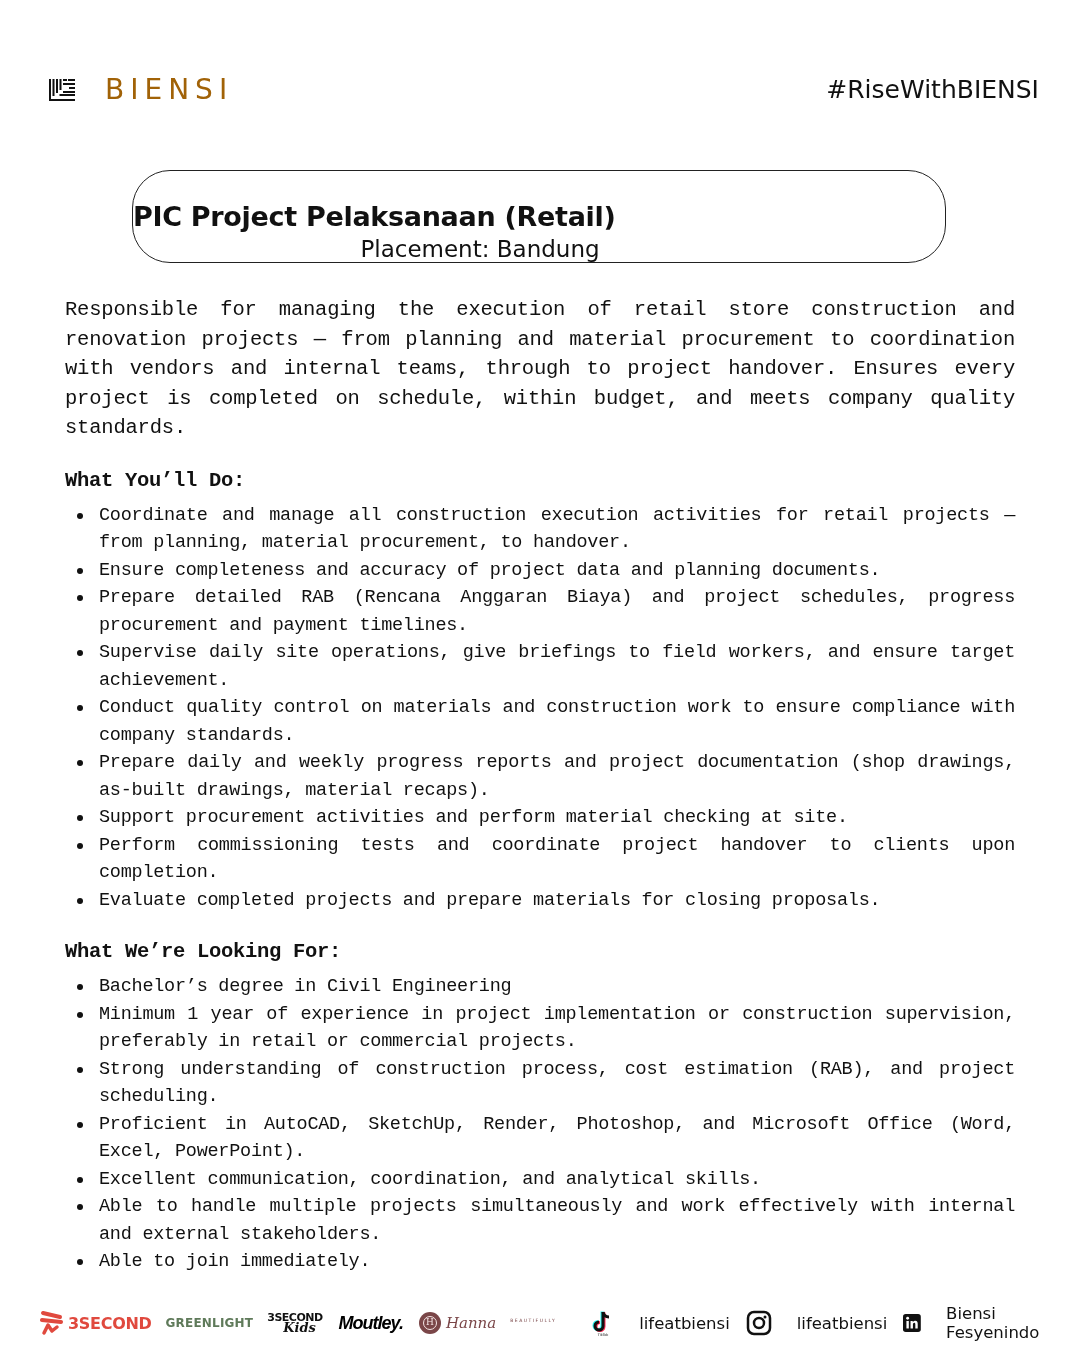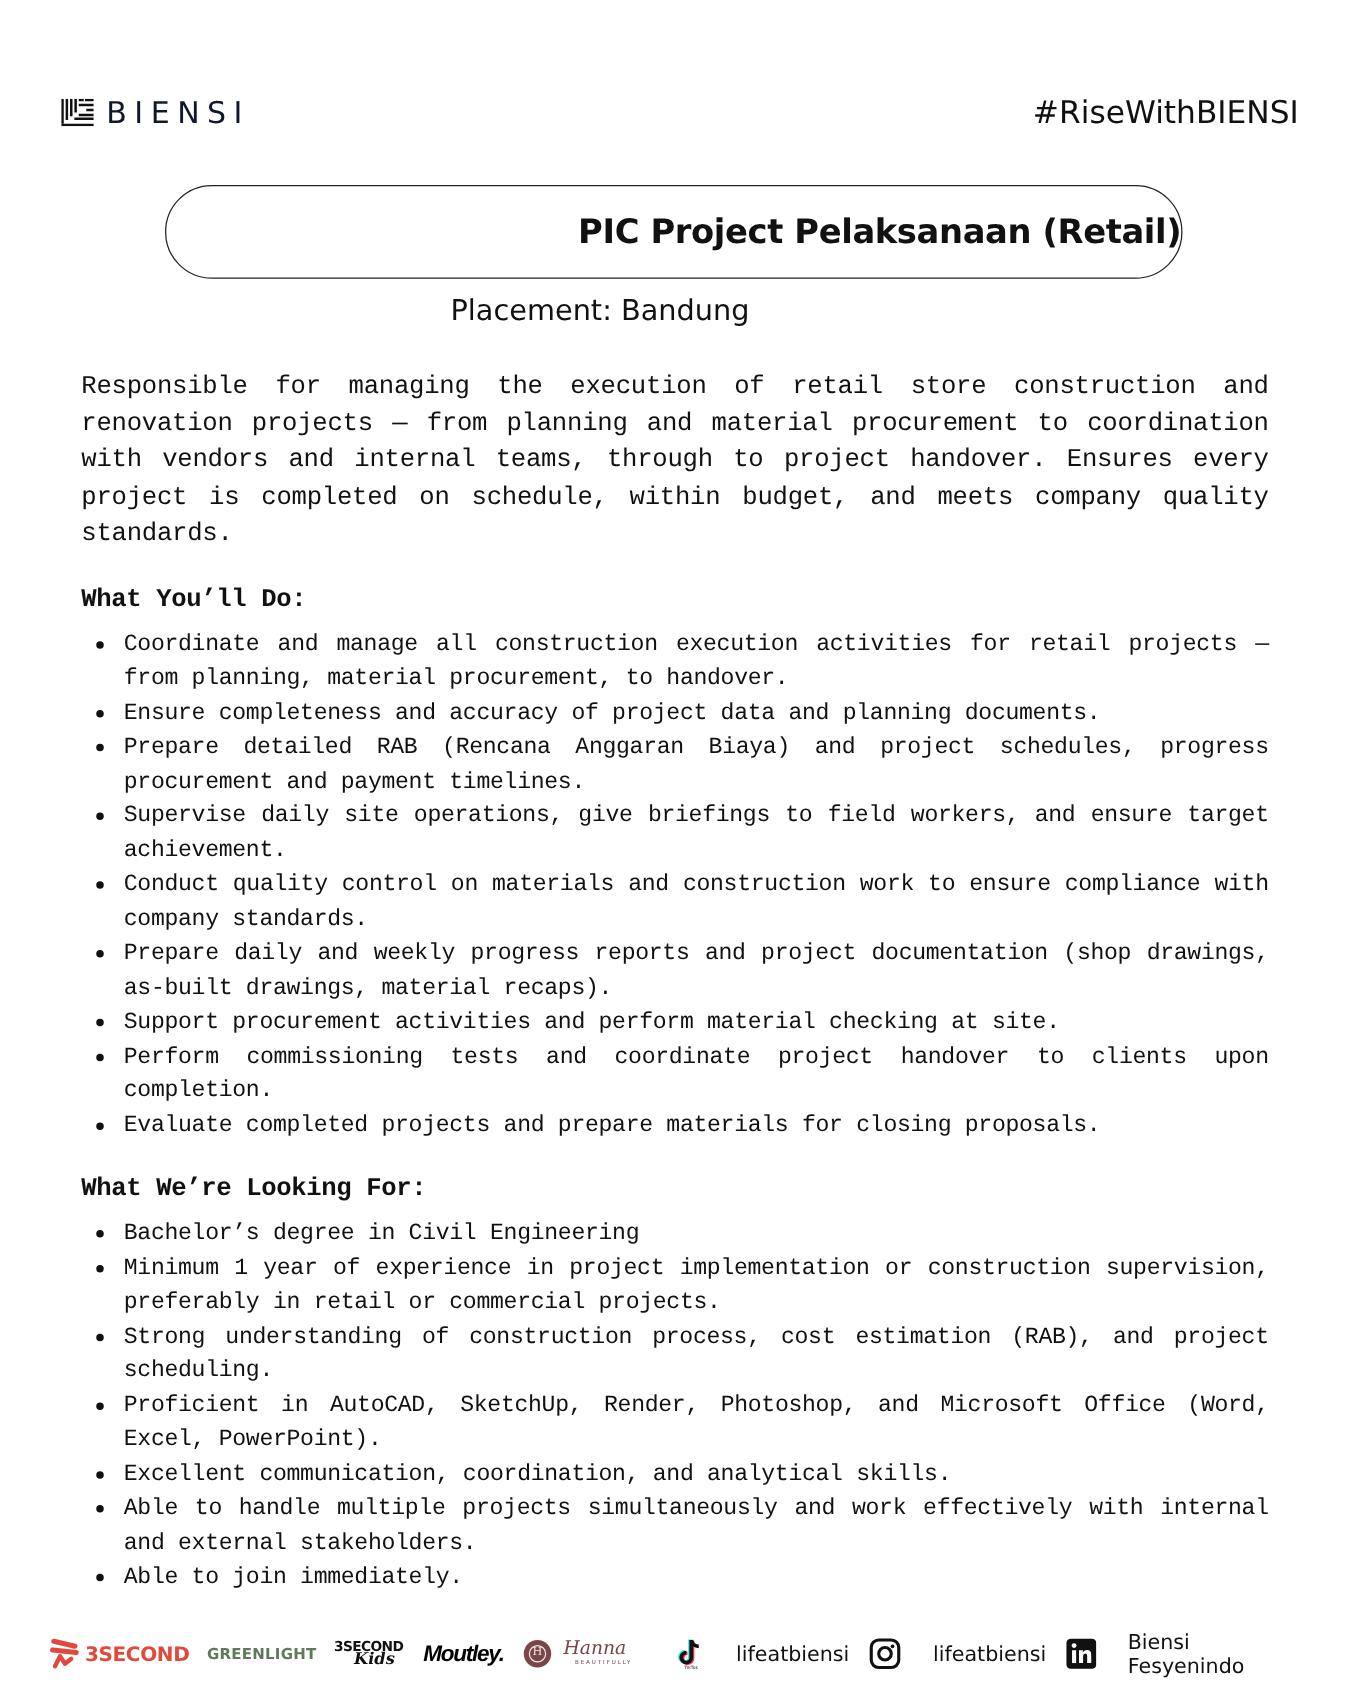--- a/index.html
+++ b/index.html
@@ -2,26 +2,26 @@
 <html><head>
 <meta charset="utf-8">
 <style>
   html, body { margin: 0; padding: 0; background: #ffffff; }
   body { width: 1080px; height: 1350px; position: relative; overflow: hidden; color: #111111;
          font-family: "Liberation Sans", "DejaVu Sans", sans-serif; }
 
   
   .brand { position: absolute; left: 49px; top: 77px; display: flex; align-items: center; gap: 10px; }
   .brand-mark { width: 26px; height: 22px; display: block; }
-  .brand-name { font-family: "DejaVu Sans", sans-serif; font-size: 24px; letter-spacing: 6px; font-weight: 400; color: #0f172a; line-height: 26px; }
+  .brand-name { font-family: "DejaVu Sans", sans-serif; font-size: 28px; letter-spacing: 6px; font-weight: 400; color: #a16207; line-height: 26px; margin-left: 20px; }
   .hashtag { position: absolute; right: 41px; top: 74px; font-family: "DejaVu Sans", sans-serif; font-size: 25px; color: #111; line-height: 32px; }
 
   
-  .title-box { position: absolute; left: 132px; top: 148px; width: 814px; height: 75px; border: 1.5px solid #222; border-radius: 38px;
-               display: flex; align-items: center; justify-content: flex-end; box-sizing: border-box; }
+  .title-box { position: absolute; left: 132px; top: 170px; width: 814px; height: 93px; border: 1.5px solid #222; border-radius: 38px;
+               display: flex; align-items: center; justify-content: flex-start; box-sizing: border-box; }
   .title-text { font-family: "DejaVu Sans", sans-serif; font-weight: 700; font-size: 27px; color: #111; letter-spacing: -0.3px; }
   .placement { position: absolute; left: 0; width: 960px; top: 236px; text-align: center; font-family: "DejaVu Sans", sans-serif; font-size: 23px; color: #111; }
 
   
   .content { position: absolute; left: 65px; width: 950px; top: 295px; font-family: Liberation Mono, monospace; color: #111; }
   .intro { font-size: 20.5px; line-height: 29.5px; text-align: justify; margin: 0; letter-spacing: -0.2px; }
   .section-heading { font-weight: 700; font-size: 20.5px; margin: 26px 0 10px 0; letter-spacing: -0.3px; }
   ul.bullets { margin: 0; padding: 0; list-style: none; }
   ul.bullets li { position: relative; padding-left: 34px; font-size: 18.5px; line-height: 27.5px; text-align: justify; letter-spacing: -0.25px; }
   ul.bullets li::before { content: ""; position: absolute; left: 12px; top: 11px; width: 6px; height: 6px; border-radius: 50%; background: #111; }
@@ -32,21 +32,21 @@
   .logo-3second { gap: 4px; margin-right: 14px; }
   .logo-3second .txt { font-family: "DejaVu Sans", sans-serif; font-weight: 700; font-size: 16px; color: #e0493e; letter-spacing: -0.3px; }
   .logo-greenlight { font-family: "DejaVu Sans", sans-serif; font-weight: 700; font-size: 12px; color: #5f7a5a; margin-right: 14px; letter-spacing: 0.2px; }
   .logo-3kids { flex-direction: column; align-items: flex-start; margin-right: 16px; line-height: 10px; }
   .logo-3kids .a { font-family: "DejaVu Sans", sans-serif; font-weight: 900; font-size: 11px; color: #111; letter-spacing: -0.5px; }
   .logo-3kids .b { font-family: "DejaVu Serif", serif; font-style: italic; font-weight: 700; font-size: 13px; color: #111; margin-left: 16px; }
   .logo-moutley { font-family: Liberation Sans, sans-serif; font-weight: 900; font-style: italic; font-size: 18px; color: #000000; margin-right: 16px; letter-spacing: -1px; }
   .logo-hanna { gap: 5px; margin-right: 36px; }
   .logo-hanna .mark { width: 22px; height: 22px; border-radius: 50%; background: #7a4648; display: flex; align-items: center; justify-content: center; }
   .logo-hanna .mark span { width: 14px; height: 14px; border-radius: 50%; border: 1.5px solid #f5e6e6; box-sizing: border-box; color: #f5e6e6; font-size: 9px; line-height: 11px; text-align: center; font-family: "DejaVu Serif", serif; }
-  .logo-hanna .words { display: flex; flex-direction: column; line-height: 10px; text-align: center; }
+  .logo-hanna .words { display: flex; flex-direction: row; line-height: 10px; text-align: center; }
   .logo-hanna .w1 { font-family: "DejaVu Serif", serif; font-style: italic; font-size: 15px; color: #7a4648; line-height: 15px; }
   .logo-hanna .w2 { font-family: "DejaVu Sans", sans-serif; font-size: 4.5px; letter-spacing: 1.5px; color: #7a4648; margin-left: 14px; }
   .social { display: flex; align-items: center; gap: 25px; margin-right: 16px; }
   .social .handle { font-family: "DejaVu Sans", sans-serif; font-size: 16.5px; color: #111; }
   .icon-svg { display: block; }
 </style>
 </head>
 <body>
 
 <div class="brand">

